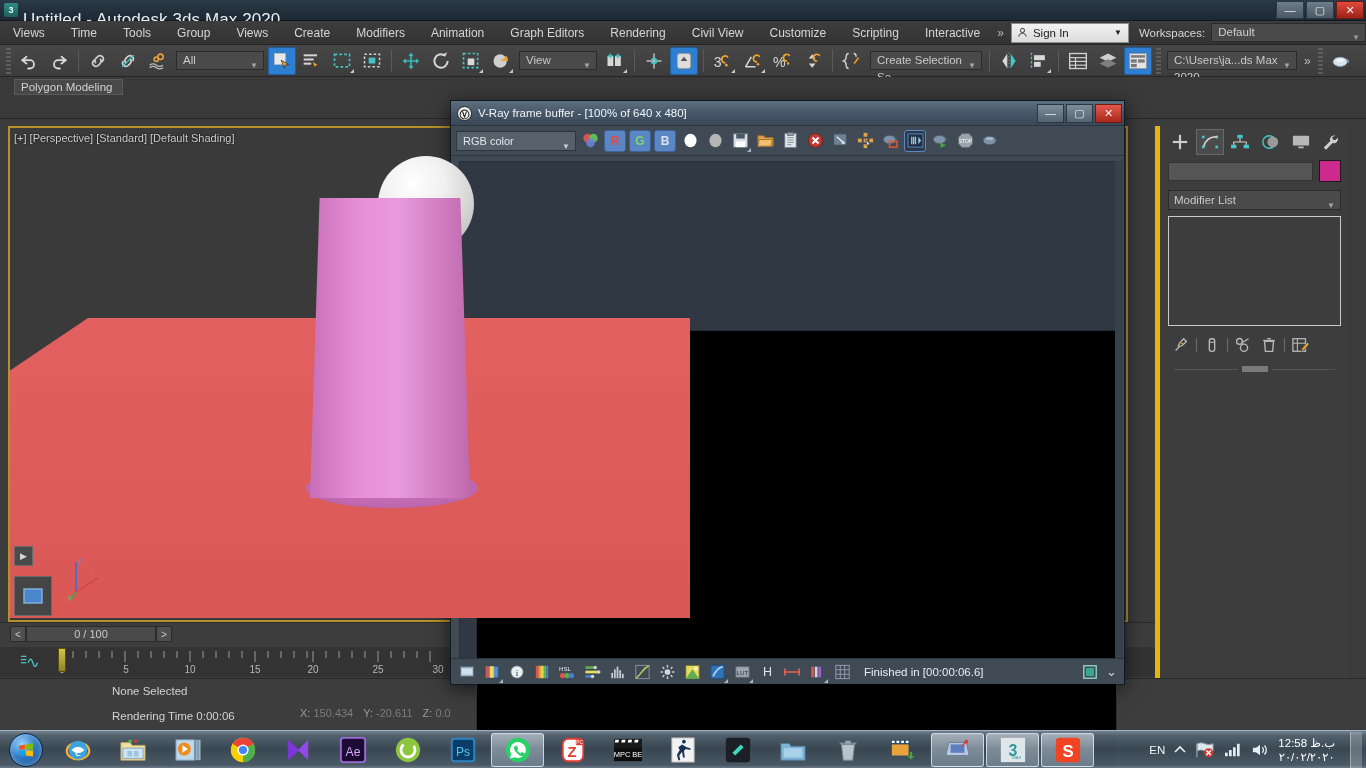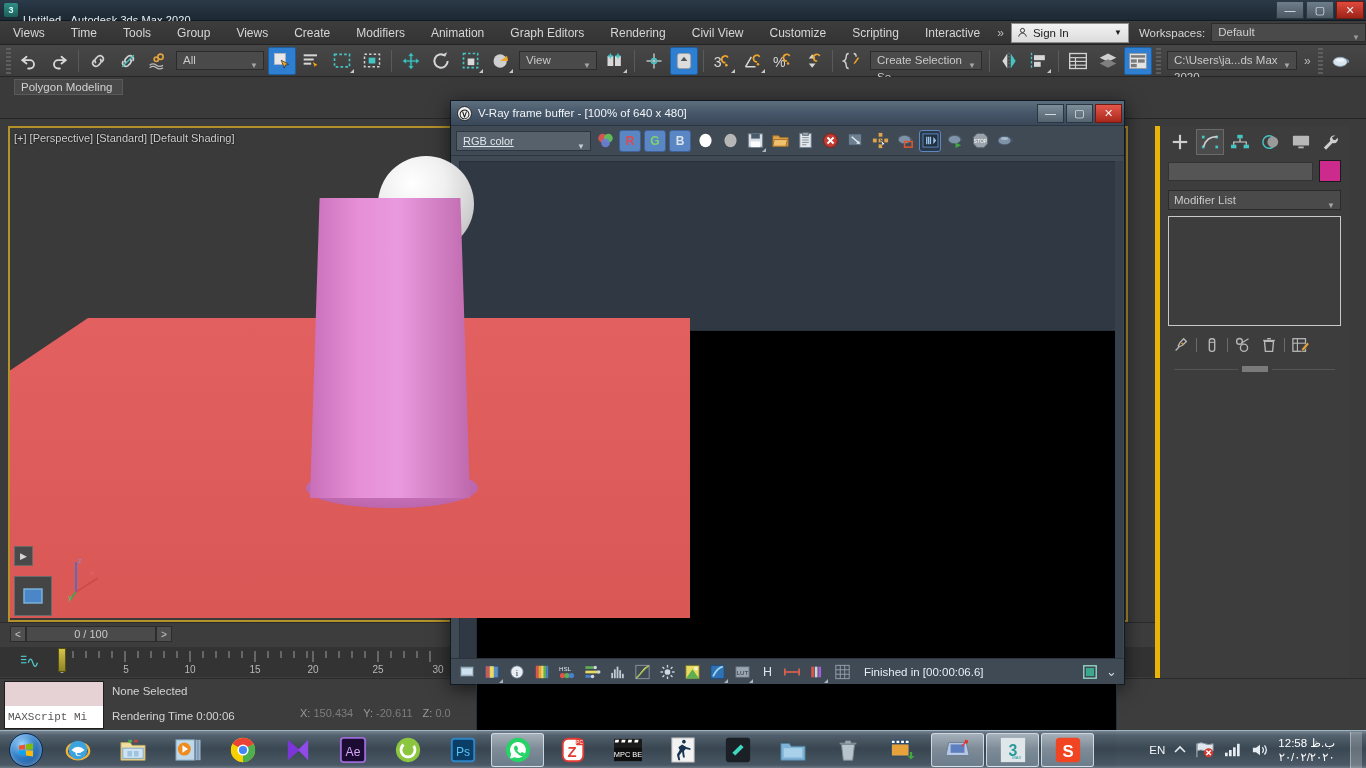--- a/index.html
+++ b/index.html
@@ -17,21 +17,21 @@
     background: linear-gradient(to bottom, #2b3a48 0%, #22303c 55%, #1d2a35 100%);
     display: flex; align-items: center;
     border-bottom: 1px solid #101820;
   }
   .tb-icon {
     width: 14px; height: 14px; margin: 0 5px 0 4px;
     background: linear-gradient(to bottom,#2e8f86,#1d5f59);
     color: #dff; font-size: 9px; line-height: 14px; text-align: center;
     border-radius: 2px; font-weight: bold;
   }
-  .tb-title { color: #e7edf2; font-size: 11px; letter-spacing: .1px; margin-top: 20px; }
+  .tb-title { color: #e7edf2; font-size: 17px; letter-spacing: .1px; margin-top: 20px; }
   .tb-btns { position: absolute; right: 2px; top: 1px; display: flex; gap: 2px; }
   .tb-btn {
     width: 28px; height: 18px; display: flex; align-items: center; justify-content: center;
     background: linear-gradient(to bottom,#6d7d8a,#4a5862);
     border: 1px solid #2c3942; color: #e8eef3; font-size: 11px;
   }
   .tb-btn.close { background: linear-gradient(to bottom,#e04b3c,#9d2318); border-color:#6e1a12; }
 
   
   .menubar {
@@ -239,22 +239,22 @@
   .vfb-tbtn { width:27px; height:19px; display:flex; align-items:center; justify-content:center;
     background: linear-gradient(to bottom,#7d8e9b,#53636f); border:1px solid #2a3642;
     color:#eef3f6; font-size:11px; }
   .vfb-tbtn.close { background: linear-gradient(to bottom,#e5584a,#a8271a); border-color:#6e1a12; }
 
   .vfb-toolbar {
     height:30px; display:flex; align-items:center; gap:3px; padding:0 5px;
     background:#3f4a55; border-bottom:1px solid #2b3540;
   }
   .vfb-combo {
-    width:135px; height:20px; background:#56616c; border:1px solid #2c3640;
-    color:#dfe6ec; font-size:11px; line-height:18px; padding:0 16px 0 6px; position:relative;text-decoration:underline;
+    width:120px; height:20px; background:#56616c; border:1px solid #2c3640;
+    color:#dfe6ec; font-size:11px; line-height:18px; padding:0 16px 0 6px; position:relative;
   }
   .vfb-combo .caret { position:absolute; right:5px; top:6px; font-size:8px; color:#c5ced6; }
   .vib { width:22px; height:22px; display:flex; align-items:center; justify-content:center;
          border-radius:3px; position:relative; }
   .vib.chan { background:#5b86c4; border:1px solid #3e6299; font-weight:bold; font-size:12px; }
   .vib .fly { position:absolute; right:0px; bottom:0px; width:0;height:0;
      border-left:4px solid transparent; border-bottom:4px solid #aab6c0; }
 
   .vfb-image {
     position:absolute; left:16px; top:168px; width:641px; height:481px;
@@ -803,24 +803,20 @@
       </span>
       <span class="ms-chk"></span>
       <span style="margin-left:12px;display:flex;align-items:center;gap:5px;">
         <span style="width:12px;height:12px;background:#e8e8e8;border:1px solid #2c2c2c;color:#111;font-size:10px;line-height:11px;text-align:center;">✔</span>
         <span>Affect shadows</span>
       </span>
     </div>
   </div>
 
   <div class="statusbar">
-    <div class="mxs-box">
-      <div class="mxs-top"></div>
-      <div class="mxs-bot">MAXScript Mi</div>
-    </div>
     <div class="st-text" style="top:6px;">None Selected</div>
     <div class="st-text" style="top:31px;">Rendering Time  0:00:06</div>
 
     <div class="coord-row">
       <span><span>X:</span>
             <span class="v">150.434</span></span>
       <span><span>Y:</span>
             <span class="v">-20.611</span></span>
       <span><span>Z:</span>
             <span class="v">0.0</span></span>

